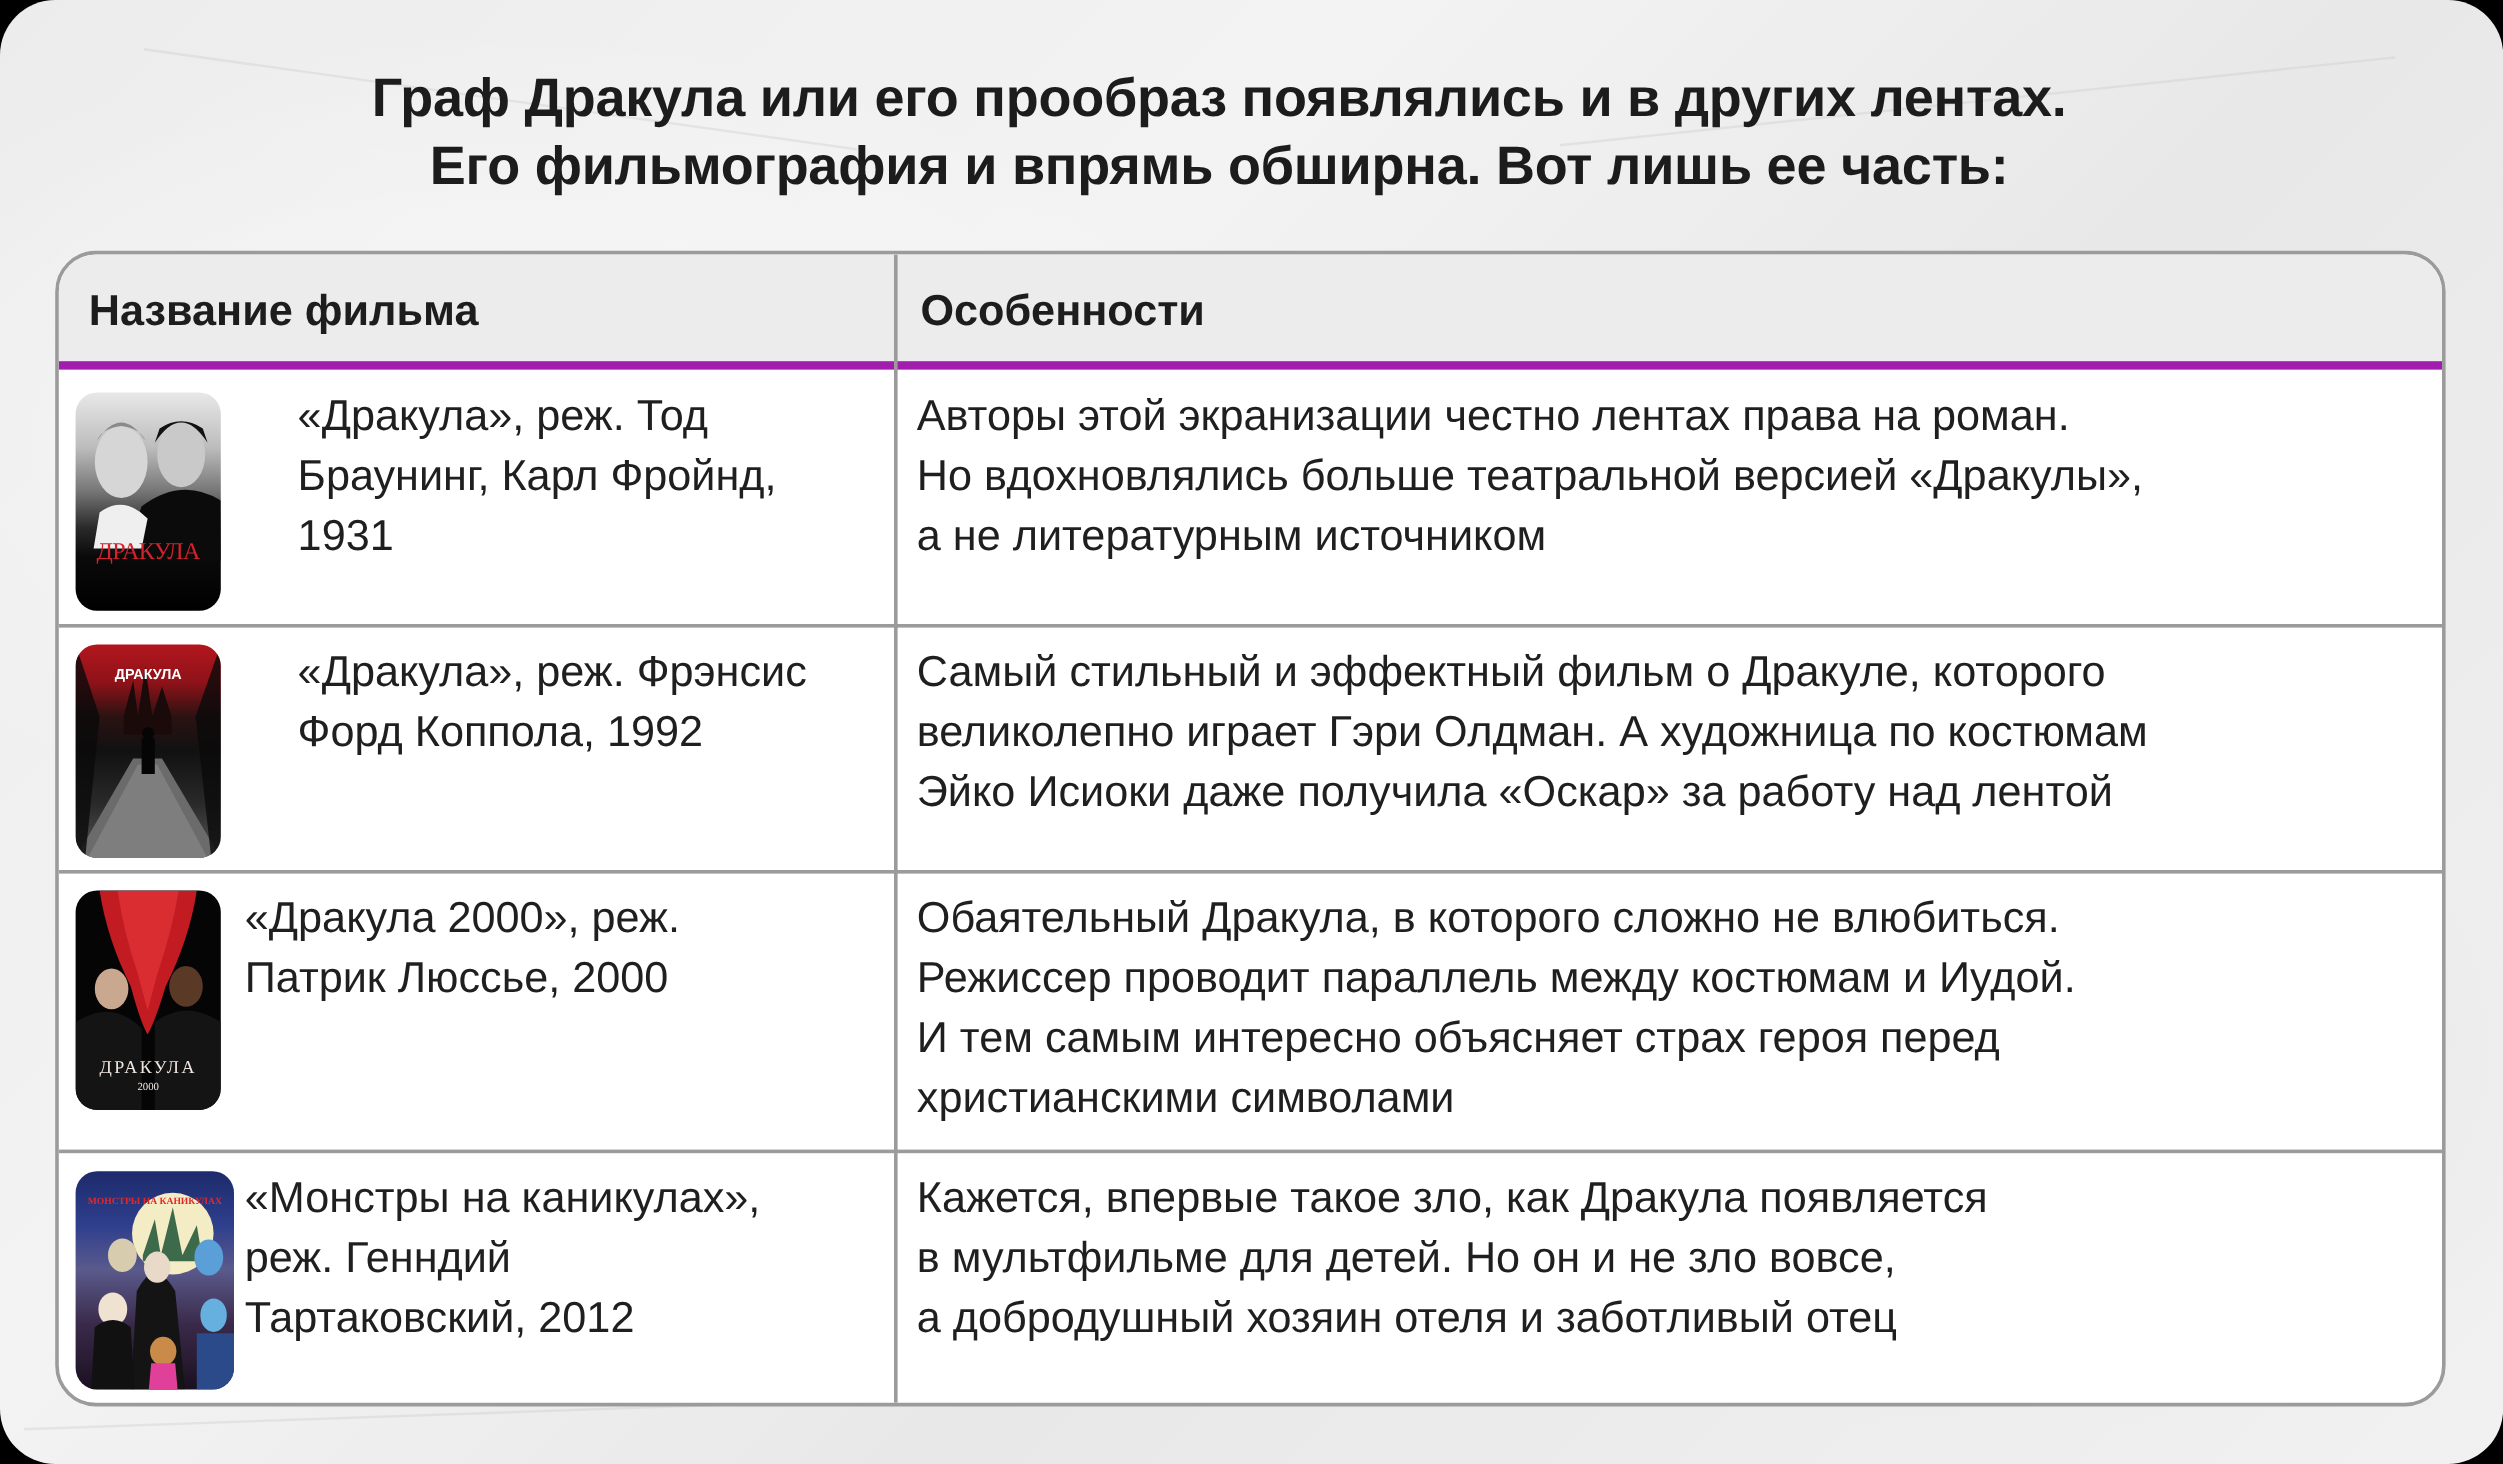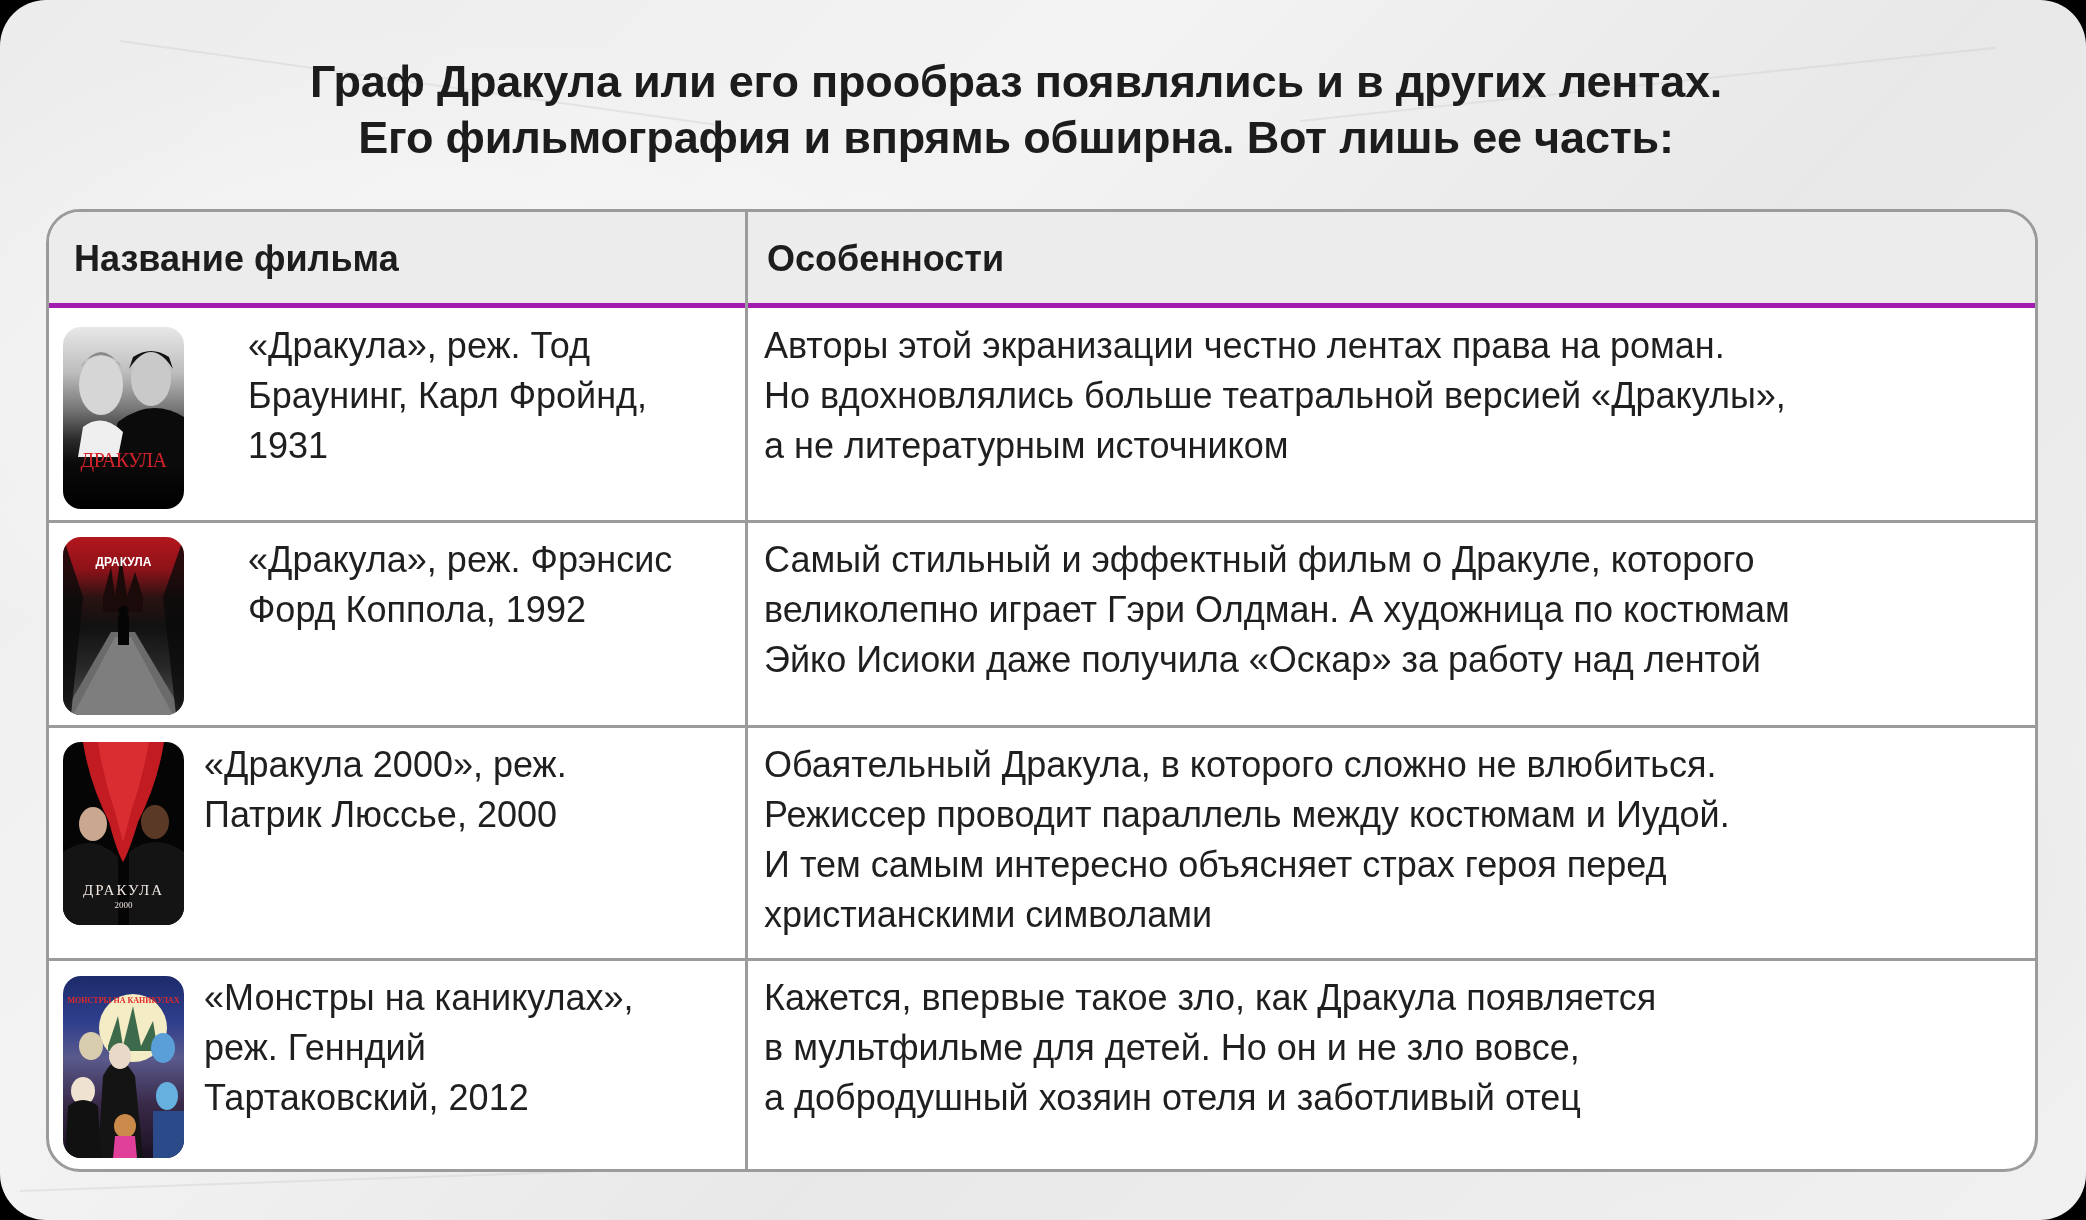--- a/index.html
+++ b/index.html
@@ -34,21 +34,21 @@
       position: absolute;
       left: 46px; top: 209px;
       width: 1992px; height: 963px;
       box-sizing: border-box;
       border: 3px solid #9b9b9b;
       border-radius: 34px;
       background: #ffffff;
       overflow: hidden;
     }
     .row { position: absolute; left: 0; right: 0; box-sizing: border-box; }
-    .row.header { top: 0; height: 96px; background: #ececec; border-bottom: 5px solid #a21caf; }
+    .row.header { top: 0; height: 96px; background: #ececec; border-bottom: 7px solid #a21caf; }
     .row.body { border-bottom: 3px solid #9b9b9b; }
     .row.body.last { border-bottom: none; }
     .col-divider {
       position: absolute; top: 0; bottom: 0; left: 696px; width: 3px; background: #9b9b9b;
     }
     .hcell {
       position: absolute; top: 0; height: 93px;
       display: flex; align-items: center;
       font-weight: bold; font-size: 36px; color: #1d1d1d;
     }
@@ -160,21 +160,21 @@
       </div>
       <div class="features" style="top:12px;">
         <div>Обаятельный Дракула, в которого сложно не влюбиться.</div>
         <div>Режиссер проводит параллель между костюмам и Иудой.</div>
         <div>И тем самым интересно объясняет страх героя перед</div>
         <div>христианскими символами</div>
       </div>
     </div>
 
     <div class="row body last" style="top:749px;height:211px;">
-      <div class="poster" style="top:15px;height:182px;background:linear-gradient(180deg,#1d2a6b 0%,#2f3f8c 25%,#5a5a8c 45%,#3a2a4a 70%,#1a1020 100%);">
+      <div class="poster" style="top:15px;height:182px;background:linear-gradient(180deg,#1d2a6b 0%,#2f3f8c 25%,#5a5a8c 45%,#3a2a4a 70%,#1a1020 100%);padding-left:11px;">
         <svg width="121" height="182" viewBox="0 0 121 182">
           <circle cx="70" cy="52" r="34" fill="#f4ecc4"></circle>
           <path d="M45 70 L55 40 L60 70 L70 30 L78 70 L90 45 L95 75 L45 75Z" fill="#3d6a4a"></path>
           <path d="M40 100 Q55 70 72 100 L80 182 L35 182Z" fill="#141414"></path>
           <ellipse cx="57" cy="80" rx="11" ry="13" fill="#e8d9c8"></ellipse>
           <ellipse cx="20" cy="115" rx="12" ry="14" fill="#efe2d0"></ellipse>
           <path d="M5 130 Q20 118 35 130 L38 182 L2 182Z" fill="#111"></path>
           <ellipse cx="100" cy="72" rx="12" ry="15" fill="#5a9fd8"></ellipse>
           <ellipse cx="104" cy="120" rx="11" ry="14" fill="#66b0e0"></ellipse>
           <path d="M90 135 L121 135 L121 182 L90 182Z" fill="#2a4a8a"></path>

